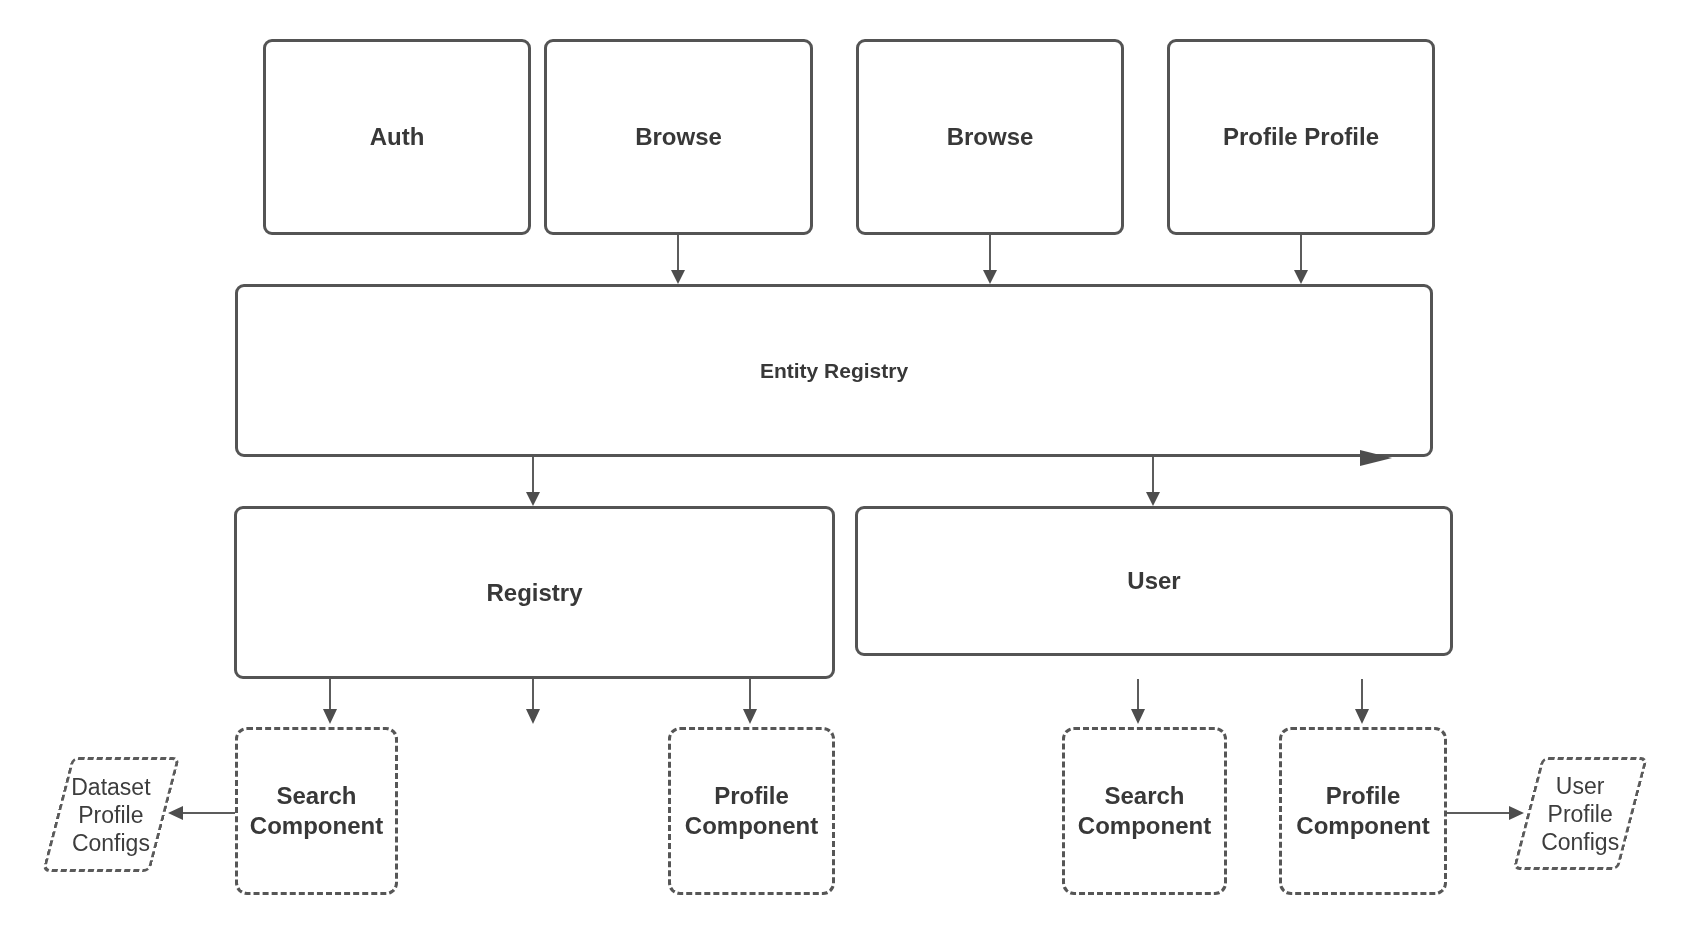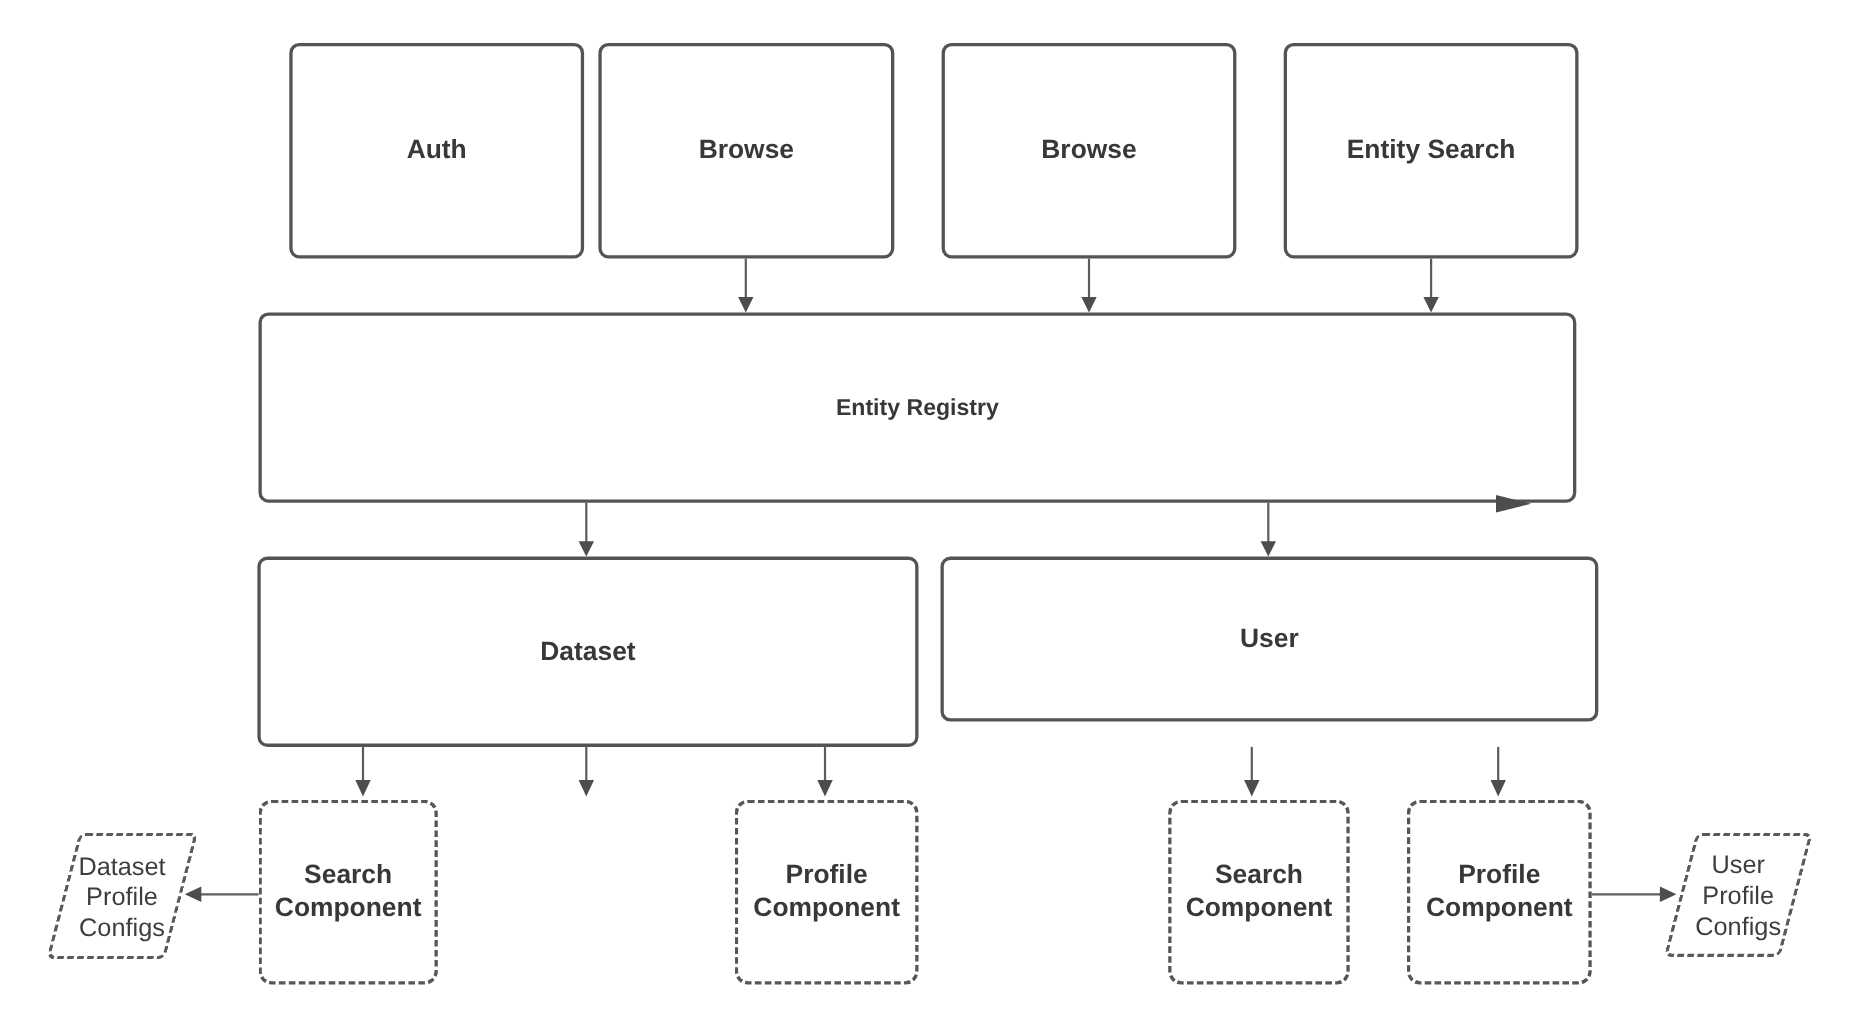--- a/index.html
+++ b/index.html
@@ -68,29 +68,29 @@
   <div class="box" style="left:233px;top:39px;width:268px;height:196px;margin-left:30px;">
     <span>Auth</span>
   </div>
   <div class="box" style="left:544px;top:39px;width:269px;height:196px;">
     <span>Browse</span>
   </div>
   <div class="box" style="left:856px;top:39px;width:268px;height:196px;">
     <span>Browse</span>
   </div>
   <div class="box" style="left:1167px;top:39px;width:268px;height:196px;">
-    <span>Entity Search</span>
+    <span>Profile Profile</span>
   </div>
 
   <div class="box" style="left:235px;top:284px;width:1198px;height:173px;">
     <span class="registry-label">Entity Registry</span>
   </div>
 
   <div class="box" style="left:234px;top:506px;width:601px;height:173px;">
-    <span>Dataset</span>
+    <span>Registry</span>
   </div>
   <div class="box" style="left:855px;top:506px;width:598px;height:150px;">
     <span>User</span>
   </div>
 
   <div class="box dashedbox" style="left:235px;top:727px;width:163px;height:168px;">
     <span>Search Component</span>
   </div>
   <div class="box dashedbox" style="left:668px;top:727px;width:167px;height:168px;">
     <span>Profile Component</span>

